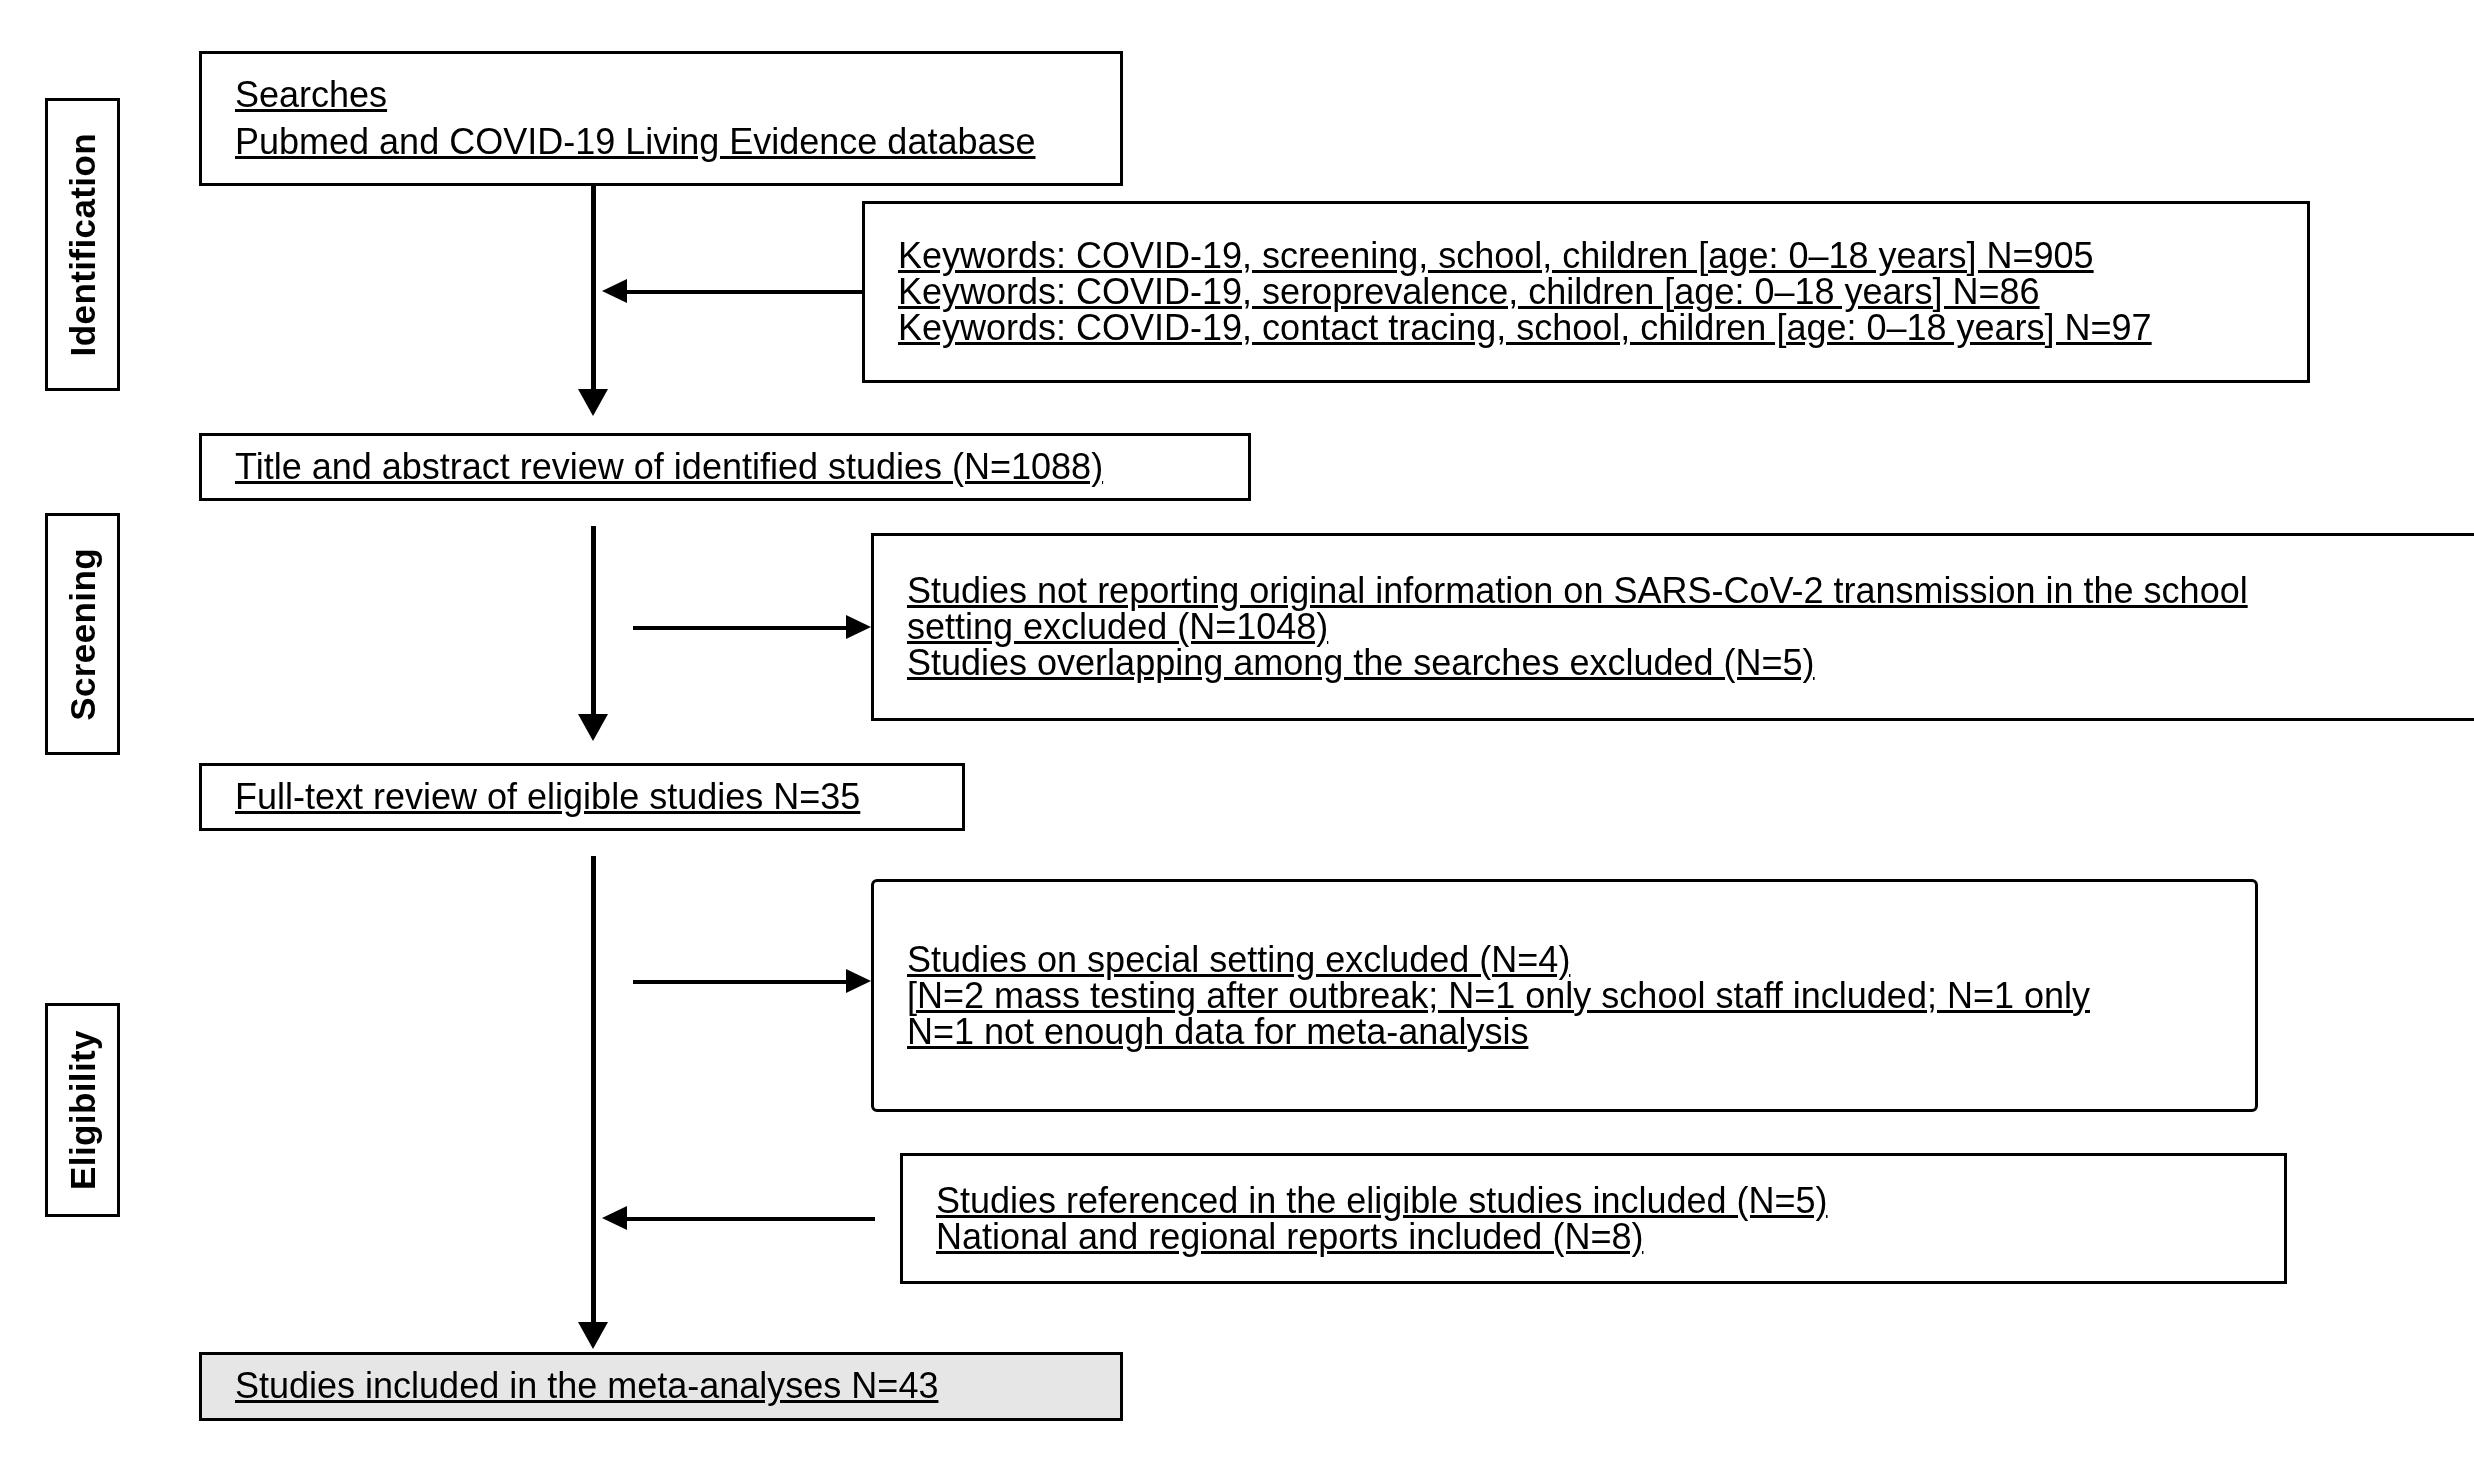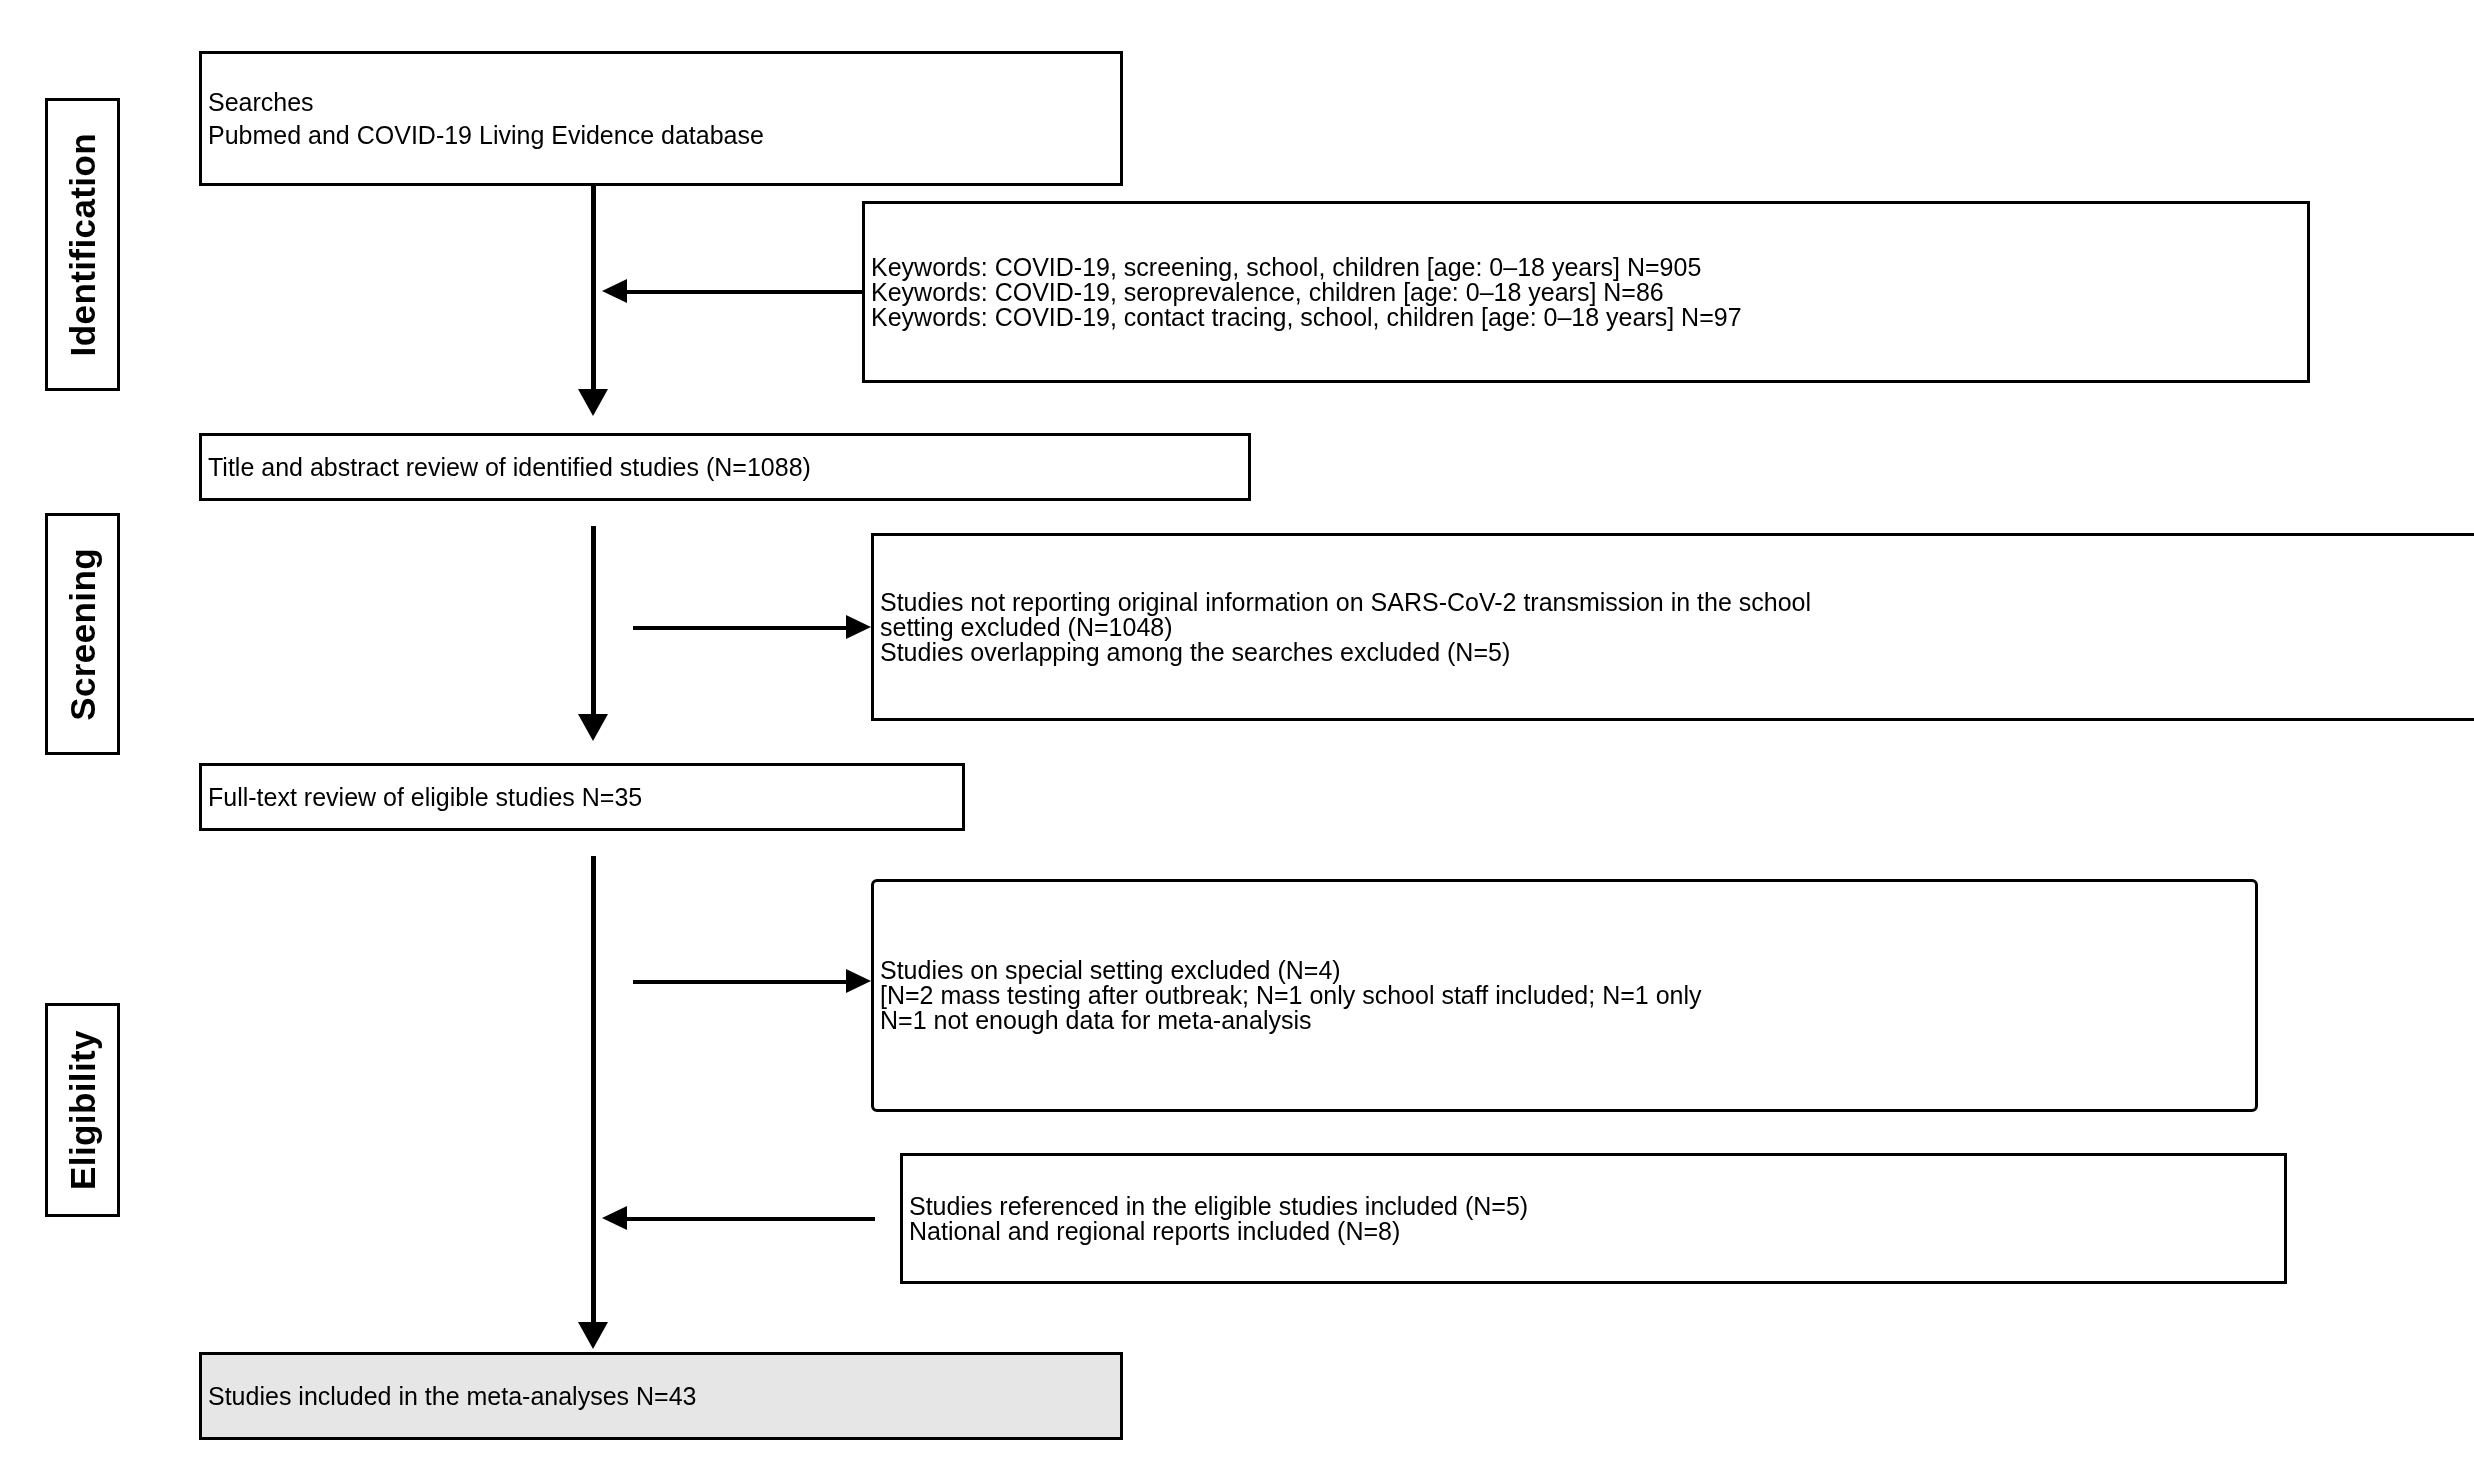--- a/index.html
+++ b/index.html
@@ -40,25 +40,26 @@
     background: #ffffff;
     box-sizing: border-box;
     display: flex;
     flex-direction: column;
     justify-content: center;
   }
   .node.shaded {
     background: #e6e6e6;
   }
   .node .line {
-    font-size: 25px;
+    font-size: 36px;
     line-height: 1.30;
     white-space: nowrap;
-    padding-left: 6px;
+    padding-left: 33px;
     padding-right: 13.5px;
+    text-decoration: underline;
   }
   .node.tight .line { line-height: 1.0; }
 
   .vline {
     position: absolute;
     width: 4.5px;
     background: #000000;
   }
   .hline {
     position: absolute;
@@ -157,18 +158,18 @@
   </div>
 
   <div class="hline" style="left:627px; top:1217px; width:248px;"></div>
   <div class="arrow-left" style="left:602px; top:1206px;"></div>
 
   <div class="node tight" style="left:871px; top:1153px; width:1387px; height:131px;margin-left:29px;">
     <div class="line">Studies referenced in the eligible studies included (N=5)</div>
     <div class="line">National and regional reports included (N=8)</div>
   </div>
 
-  <div class="node shaded" style="left:199px; top:1352px; width:924px; height:88px;">
+  <div class="node shaded" style="left:199px; top:1352px; width:924px; height:69px;">
     <div class="line">Studies included in the meta-analyses N=43</div>
   </div>
 
 </div>
 
 
 </body></html>

